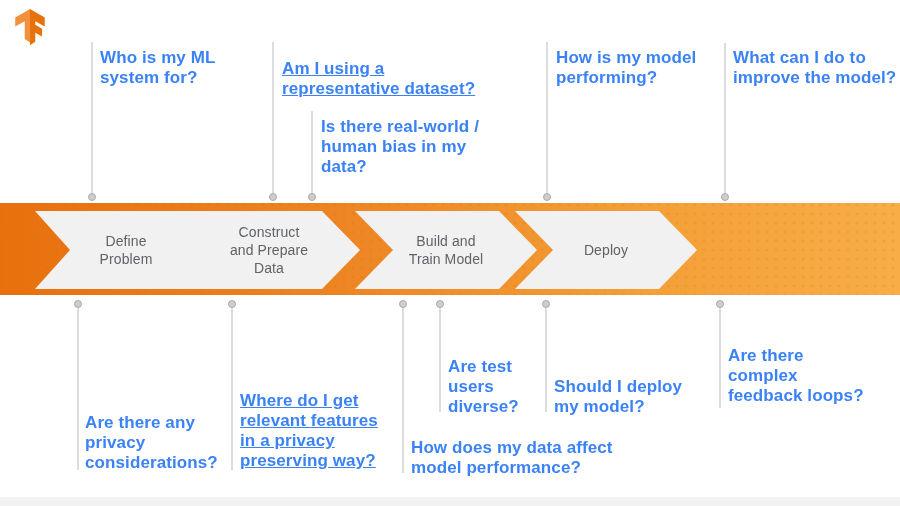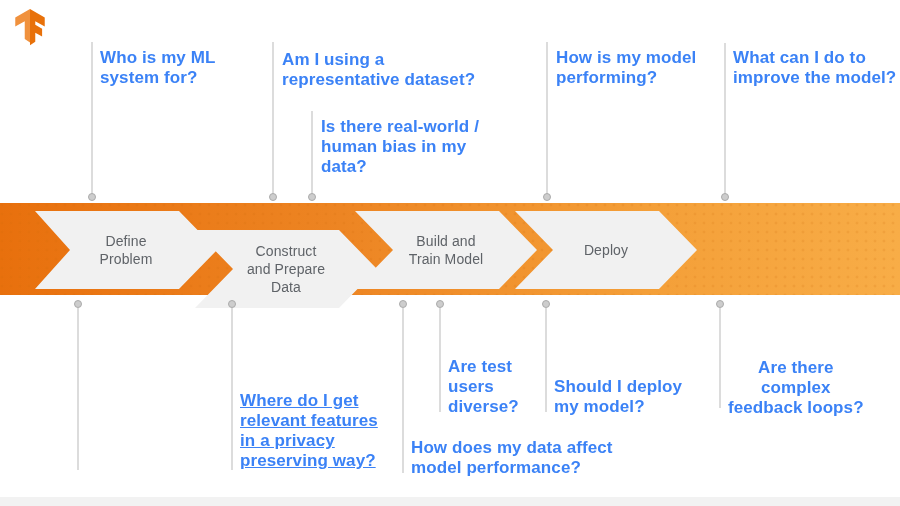--- a/index.html
+++ b/index.html
@@ -20,21 +20,21 @@
       linear-gradient(90deg, #E8700D 0%, #ED8523 38%, #F49F38 72%, #F8AD47 100%);
     background-size: 9px 9px, 100% 100%;
     padding-left: 16px;
   }
   .chevron {
     position:absolute; top:8px; width:182px; height:78px; background:#F1F1F1;
     clip-path: polygon(0 0, 144px 0, 182px 39px, 144px 78px, 0 78px, 38px 39px);
     display:flex; align-items:center; justify-content:center;
   }
   .chevron.c0 { left:35px;  clip-path: polygon(0 0, 144px 0, 182px 39px, 144px 78px, 0 78px, 35px 39px); }
-  .chevron.c1 { left:195px;margin-top:19px; }
+  .chevron.c1 { left:178px; }
   .chevron.c2 { left:355px; }
   .chevron.c3 { left:515px; }
   .chevron.c4 { left:675px; }
   .stage-label {
     font-size:14px; line-height:18px; color:#5F6368; text-align:center;
     white-space:pre-line; letter-spacing:0.1px;
   }
 
   
   .q { position:absolute; inset:0; pointer-events:none; }
@@ -48,21 +48,21 @@
     color:#3b82f6; white-space:pre-line; letter-spacing:0.1px;margin-top:6px;
   }
 
   
   .qt0 .vline { left:91px;  top:42px;  height:152px; }
   .qt0 .dot   { left:88px;  top:193px; }
   .qt0 .qtext { left:100px; top:42px; }
 
   .qt1 .vline { left:272px; top:42px;  height:152px; }
   .qt1 .dot   { left:269px; top:193px; }
-  .qt1 .qtext { left:282px; top:44px; }
+  .qt1 .qtext { left:282px; top:53px;text-decoration:underline; }
 
   .qt2 .vline { left:311px; top:111px; height:83px; }
   .qt2 .dot   { left:308px; top:193px; }
   .qt2 .qtext { left:321px; top:111px; }
 
   .qt3 .vline { left:546px; top:42px;  height:152px; }
   .qt3 .dot   { left:543px; top:193px; }
   .qt3 .qtext { left:556px; top:42px; }
 
   .qt4 .vline { left:724px; top:43px;  height:151px; }
@@ -85,21 +85,21 @@
   .qb3 .dot   { left:436px; top:300px; }
   .qb3 .vline { left:439px; top:308px; height:104px; }
   .qb3 .qtext { left:448px; top:351px; }
 
   .qb4 .dot   { left:542px; top:300px; }
   .qb4 .vline { left:545px; top:308px; height:104px; }
   .qb4 .qtext { left:554px; top:371px; }
 
   .qb5 .dot   { left:716px; top:300px; }
   .qb5 .vline { left:719px; top:308px; height:100px; }
-  .qb5 .qtext { left:728px; top:352px;text-align:center; }
+  .qb5 .qtext { left:728px; top:340px; }
 
   .footer-strip {
     position:absolute; left:0; top:497px; width:900px; height:9px; background:#F2F2F2;
   }
 </style>
 </head>
 <body>
 
 <div class="canvas">
 
@@ -155,20 +155,23 @@
   <div class="q qt4">
     <span class="vline"></span>
     <span class="dot"></span>
     <p class="qtext">What can I do to
 improve the model?</p>
   </div>
 
   <div class="q qb0">
     <span class="dot"></span>
     <span class="vline"></span>
+    <p class="qtext">Are there any
+privacy
+considerations?</p>
   </div>
   <div class="q qb1">
     <span class="dot"></span>
     <span class="vline"></span>
     <p class="qtext">Where do I get
 relevant features
 in a privacy
 preserving way?</p>
   </div>
   <div class="q qb2">

